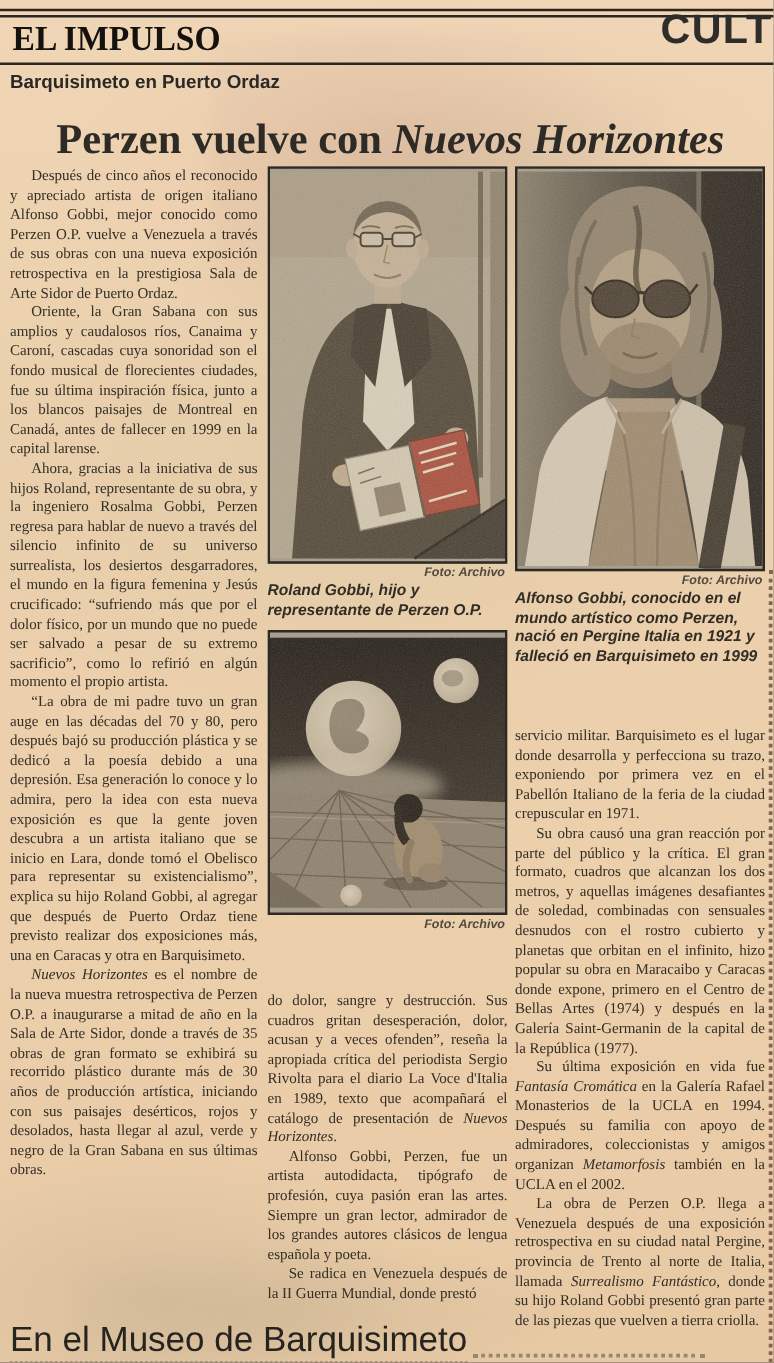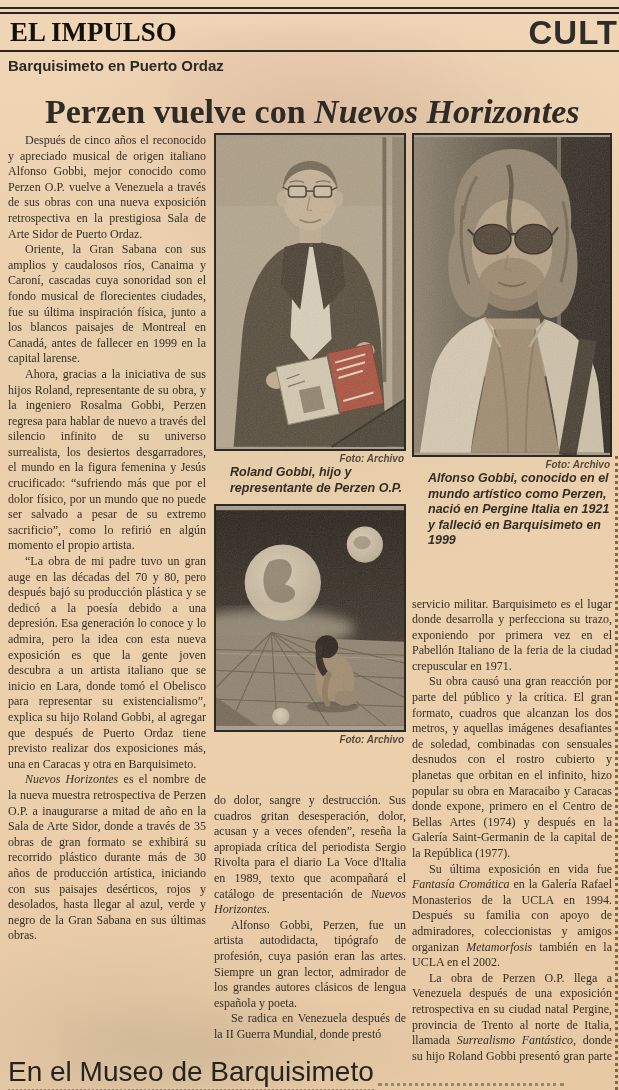--- a/index.html
+++ b/index.html
@@ -16,21 +16,21 @@
   .hrule{position:absolute;left:0;width:619px;background:#2a2722;}
   .ghost{position:absolute;pointer-events:none;filter:blur(5px);}
 
   
   .paper-name{
     position:absolute;left:10px;top:16px;
     font-family:"Liberation Serif",serif;font-weight:bold;font-size:28px;
     letter-spacing:0px;color:#14120e;transform:scaleX(.96);transform-origin:left;
   }
   .section-name{
-    position:absolute;right:1px;top:14px;
+    position:absolute;right:1px;top:4px;
     font-family:"Liberation Sans",sans-serif;font-weight:bold;font-size:33px;
     color:#2f2d29;letter-spacing:1px;
   }
   .kicker{
     position:absolute;left:8px;top:57px;
     font-family:"Liberation Sans",sans-serif;font-weight:bold;font-size:15px;color:#2b2925;
   }
   .headline{
     position:absolute;left:28px;top:76px;width:585px;
     font-family:"Liberation Serif",serif;font-weight:bold;font-size:34px;
@@ -52,21 +52,21 @@
   .para em{font-style:italic;}
 
   .photo-frame{border:2px solid #2d2a24;background:#a79c8b;overflow:hidden;}
   .photo-frame svg{display:block;}
   .photo-credit{
     font-family:"Liberation Sans",sans-serif;font-weight:bold;font-style:italic;
     font-size:10px;color:#514a3f;text-align:right;margin:2px 2px 1px 0;line-height:11px;
   }
   .photo-caption{
     font-family:"Liberation Sans",sans-serif;font-weight:bold;font-style:italic;
-    font-size:12.5px;line-height:15.5px;color:#322d25;margin:0 0 8px 16px;
+    font-size:12.5px;line-height:15.5px;color:#322d25;margin:0 0 8px 0;
   }
   .col-text{margin-top:4px;}
 
   .byline{
     font-family:"Liberation Sans",sans-serif;font-weight:normal;font-size:12px;
     color:#2e2a24;text-align:right;margin-top:21px;
   }
 
   
   .footer{
@@ -100,21 +100,21 @@
   <div class="paper-name">EL IMPULSO</div>
   <div class="section-name">CULT</div>
   <div class="hrule" style="top:50px;height:2px;"></div>
 
   <div class="kicker">Barquisimeto en Puerto Ordaz</div>
   <h1 class="headline" style="margin:17px;">
     <span>Perzen vuelve con </span><em>Nuevos Horizontes</em>
   </h1>
 
   <div id="col1" class="col">
-      <p class="para"><span>Después de cinco años el reconocido y apreciado musical de origen italiano Alfonso Gobbi, mejor conocido como Perzen O.P. vuelve a Venezuela a través de sus obras con una nueva exposición retrospectiva en la prestigiosa Sala de Arte Sidor de Puerto Ordaz.</span></p>
+      <p class="para"><span>Después de cinco años el reconocido y apreciado artista de origen italiano Alfonso Gobbi, mejor conocido como Perzen O.P. vuelve a Venezuela a través de sus obras con una nueva exposición retrospectiva en la prestigiosa Sala de Arte Sidor de Puerto Ordaz.</span></p>
       <p class="para"><span>Oriente, la Gran Sabana con sus amplios y caudalosos ríos, Canaima y Caroní, cascadas cuya sonoridad son el fondo musical de florecientes ciudades, fue su última inspiración física, junto a los blancos paisajes de Montreal en Canadá, antes de fallecer en 1999 en la capital larense.</span></p>
       <p class="para"><span>Ahora, gracias a la iniciativa de sus hijos Roland, representante de su obra, y la ingeniero Rosalma Gobbi, Perzen regresa para hablar de nuevo a través del silencio infinito de su universo surrealista, los desiertos desgarradores, el mundo en la figura femenina y Jesús crucificado: “sufriendo más que por el dolor físico, por un mundo que no puede ser salvado a pesar de su extremo sacrificio”, como lo refirió en algún momento el propio artista.</span></p>
       <p class="para"><span>“La obra de mi padre tuvo un gran auge en las décadas del 70 y 80, pero después bajó su producción plástica y se dedicó a la poesía debido a una depresión. Esa generación lo conoce y lo admira, pero la idea con esta nueva exposición es que la gente joven descubra a un artista italiano que se inicio en Lara, donde tomó el Obelisco para representar su existencialismo”, explica su hijo Roland Gobbi, al agregar que después de Puerto Ordaz tiene previsto realizar dos exposiciones más, una en Caracas y otra en Barquisimeto.</span></p>
       <p class="para"><em>Nuevos Horizontes</em><span> es el nombre de la nueva muestra retrospectiva de Perzen O.P. a inaugurarse a mitad de año en la Sala de Arte Sidor, donde a través de 35 obras de gran formato se exhibirá su recorrido plástico durante más de 30 años de producción artística, iniciando con sus paisajes desérticos, rojos y desolados, hasta llegar al azul, verde y negro de la Gran Sabana en sus últimas obras.</span></p>
     </div>
 
   <div id="col2" class="col">
     <div class="photo-frame" style="width:188px;height:314px;">
       <svg width="188" height="314" viewBox="0 0 192 316">
         <defs>

